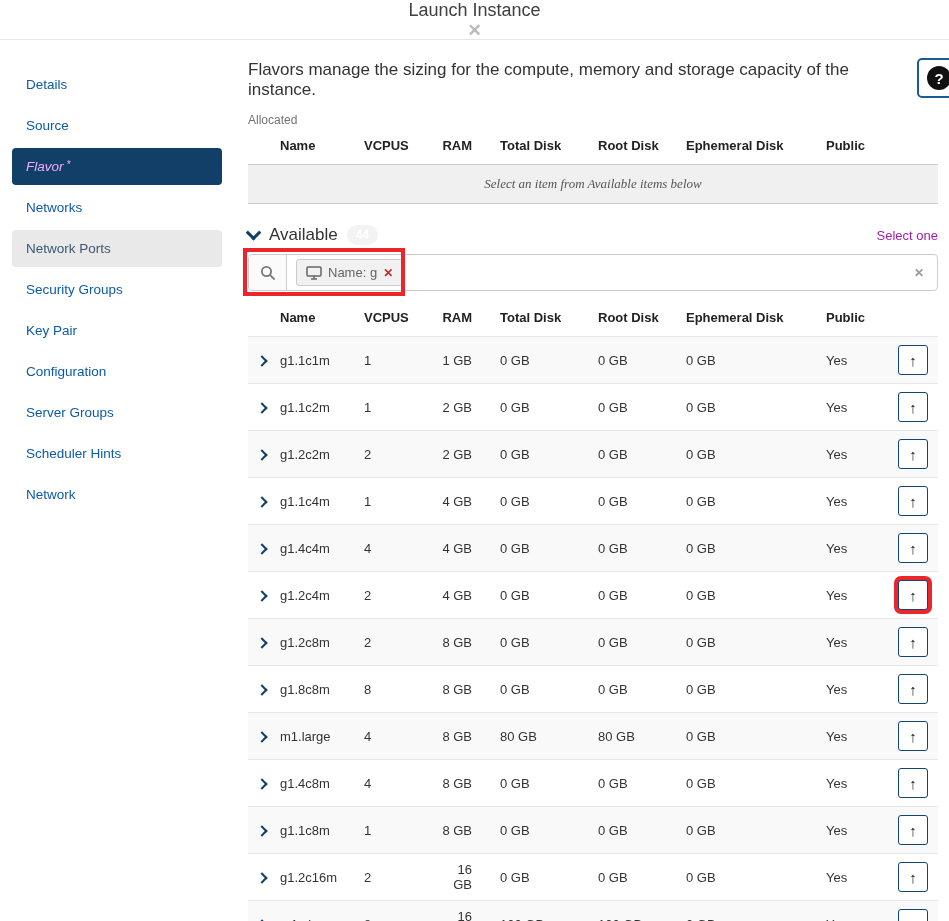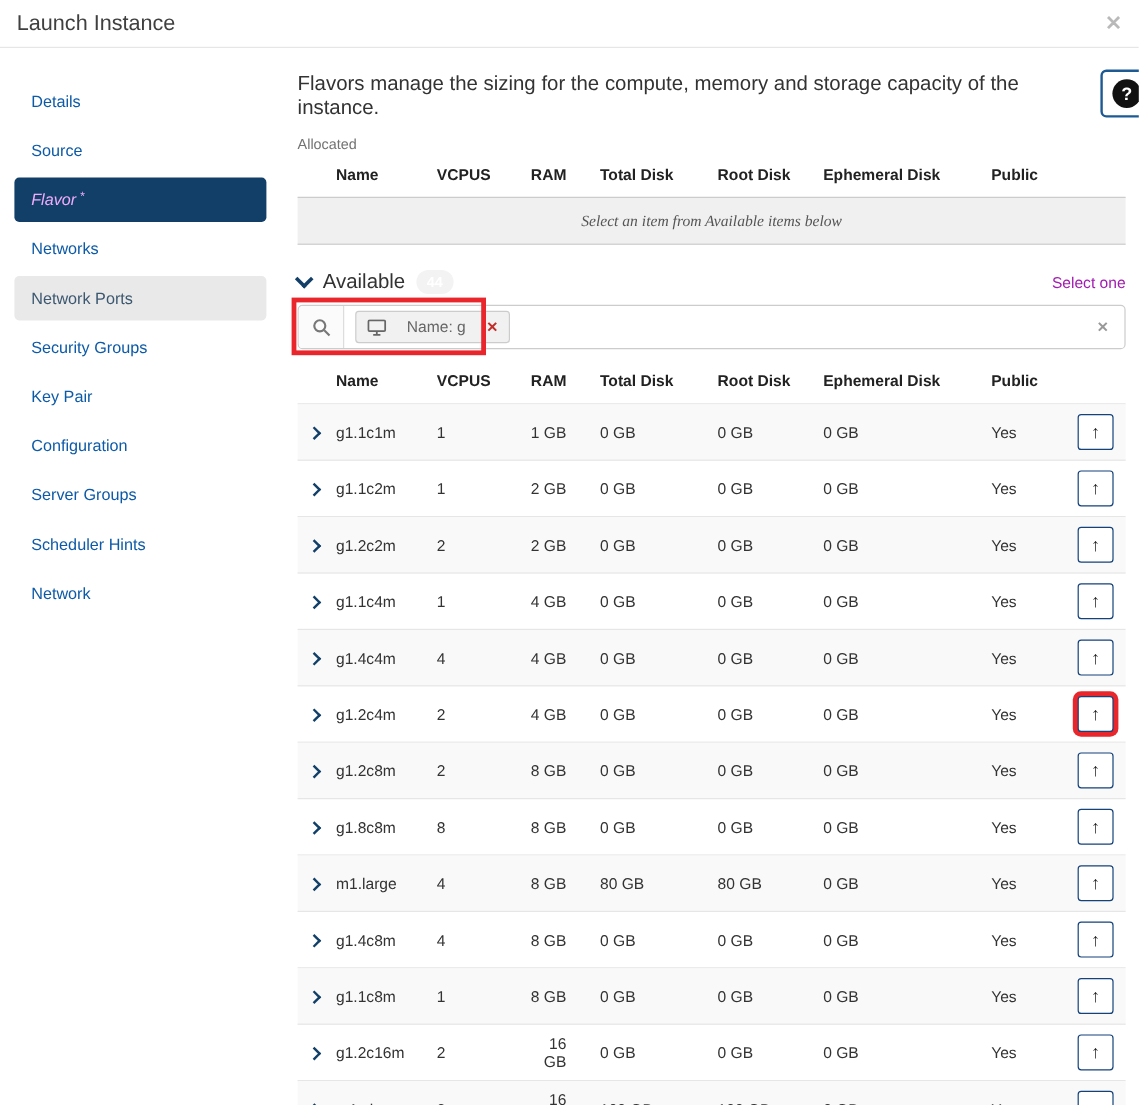--- a/index.html
+++ b/index.html
@@ -10,21 +10,21 @@
     --stripe:#f9f9f9;
     --border:#cccccc;
     --softborder:#e6e6e6;
     --text:#333333;
   }
   *{box-sizing:border-box;margin:0;padding:0;}
   html,body{width:949px;height:921px;overflow:hidden;background:#fff;
     font-family:"Liberation Sans",sans-serif;color:var(--text);font-size:13px;}
   
   .dialog-header{height:40px;border-bottom:1px solid var(--softborder);
-    display:flex;align-items:center;justify-content:space-between;padding:0 14px;}
+    display:flex;align-items:center;justify-content:space-between;padding:0 14px;flex-direction:column;}
   .dialog-title{font-size:18px;color:#404040;font-weight:400;}
   .dialog-close{color:#b9b9b9;font-size:17px;font-weight:bold;cursor:pointer;line-height:1;}
   
   .content{display:flex;align-items:flex-start;}
   .sidebar{width:234px;flex-shrink:0;padding:26px 12px 0 12px;}
   .nav-item{height:37px;margin-bottom:4px;display:flex;align-items:center;
     padding:0 14px;border-radius:4px;color:var(--link);font-size:13.5px;cursor:pointer;}
   .nav-item.active{background:var(--navy);color:#f0abfc;font-style:italic;}
   .nav-item.highlight{background:#e9e9e9;color:#3c5870;}
   .nav-item sup{font-size:10px;margin-left:3px;transform:translateY(-2px);}
@@ -56,21 +56,21 @@
   .count-badge{margin-left:9px;background:#f3f3f3;color:#fff;font-weight:bold;
     font-size:12px;border-radius:10px;padding:3px 9px;}
   .select-hint{margin-left:auto;font-size:13px;color:#a21caf;}
   
   .search-wrap{position:relative;margin-top:9px;margin-bottom:8px;}
   .search-bar{height:37px;border:1px solid var(--border);border-radius:4px;
     display:flex;align-items:center;background:#fff;}
   .search-left{width:38px;height:100%;border-right:1px solid var(--border);
     display:flex;align-items:center;justify-content:center;background:#fbfbfb;
     border-radius:4px 0 0 4px;cursor:pointer;}
-  .facet-chip{margin-left:9px;display:flex;align-items:center;gap:17px;
+  .facet-chip{margin-left:9px;display:flex;align-items:center;gap:6px;
     background:#f1f1f1;border:1px solid var(--border);border-radius:3px;
     padding:5px 9px;font-size:13px;color:#666;}
   .facet-remove{color:var(--facet-red);font-weight:bold;font-size:12px;cursor:pointer;}
   .search-clear{margin-left:auto;padding-right:13px;color:#999;font-weight:bold;
     font-size:12px;cursor:pointer;}
   .annotation-box{position:absolute;left:-5px;top:-6px;width:162px;height:48px;
     border:4px solid var(--red);pointer-events:none;}
   
   .rows{border-top:1px solid var(--softborder);}
   .frow{height:47px;border-bottom:1px solid var(--softborder);font-size:13px;color:#333;}

